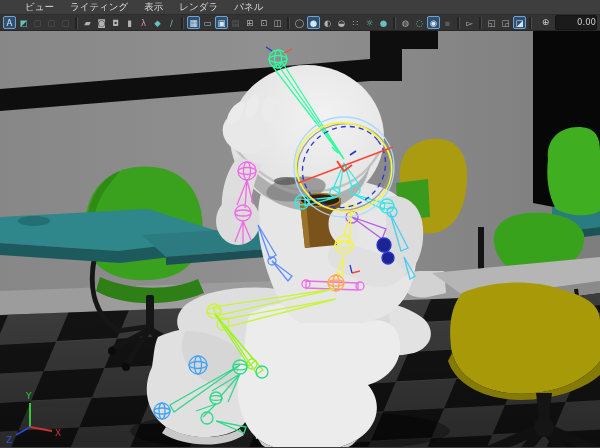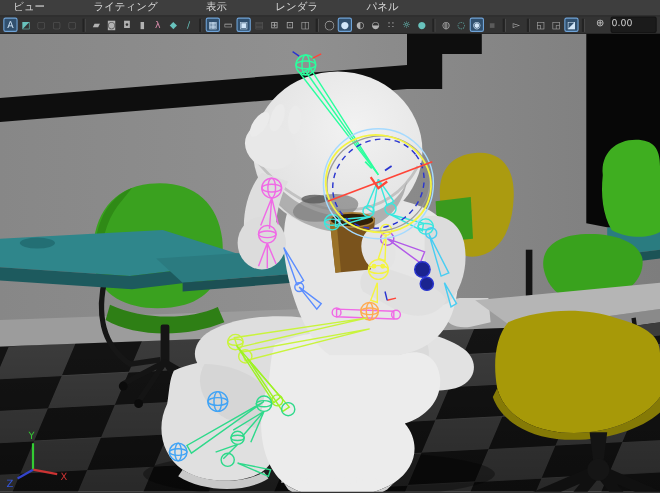--- a/index.html
+++ b/index.html
@@ -1,35 +1,35 @@
 <!DOCTYPE html>
 <html><head>
 <meta charset="utf-8">
 <style>
   html,body{margin:0;padding:0;background:#222;}
   .app{position:relative;width:600px;height:448px;overflow:hidden;background:#3d3d3d;
        font-family:"DejaVu Sans",sans-serif;-webkit-font-smoothing:antialiased;}
   
-  .menubar{height:14px;background:#3e3e3e;display:flex;align-items:center;padding-left:4px;gap:28px;}
+  .menubar{height:14px;background:#3e3e3e;display:flex;align-items:center;padding-left:17px;}
   .menu-item{font-size:9.5px;color:#d9d9d9;padding:0 8px;line-height:14px;white-space:nowrap;cursor:default;}
   
   .toolbar{height:17px;background:#333333;border-top:1px solid #2c2c2c;border-bottom:1px solid #262626;
            display:flex;align-items:center;padding:0 3px;box-sizing:border-box;}
   .tb-icons{display:flex;align-items:center;gap:1px;}
   .tbi{width:13px;height:13px;line-height:12px;text-align:center;font-size:8.5px;color:#b2b2b2;
        border:1px solid transparent;border-radius:2px;box-sizing:border-box;cursor:default;overflow:hidden;}
   .st-active{background:#31506e;border-color:#6fa3d8;color:#d2e6f8;}
   .st-dim{color:#5b5b5b;}
   .st-teal{color:#68c2bc;}
   .st-pink{color:#d98cab;}
   .tb-sep{width:2px;height:12px;background:#232323;border-right:1px solid #4a4a4a;margin:0 2px;}
   .tb-right{margin-left:auto;display:flex;align-items:center;gap:3px;}
   .exp-icon{width:13px;height:13px;line-height:12px;text-align:center;font-size:9px;color:#c9c9c9;}
   .exp-value{width:40px;height:13px;background:#1b1b1b;border:1px solid #141414;border-radius:2px;
-             color:#cccccc;font-size:8.5px;line-height:12px;text-align:left;}
+             color:#cccccc;font-size:8.5px;line-height:12px;text-align:right;}
   
   .viewport{position:relative;width:600px;height:416px;background:#8e8e8e;}
   .viewport svg{display:block;}
 </style>
 </head>
 <body>
 
 <div class="app">
 
   <div class="menubar">

